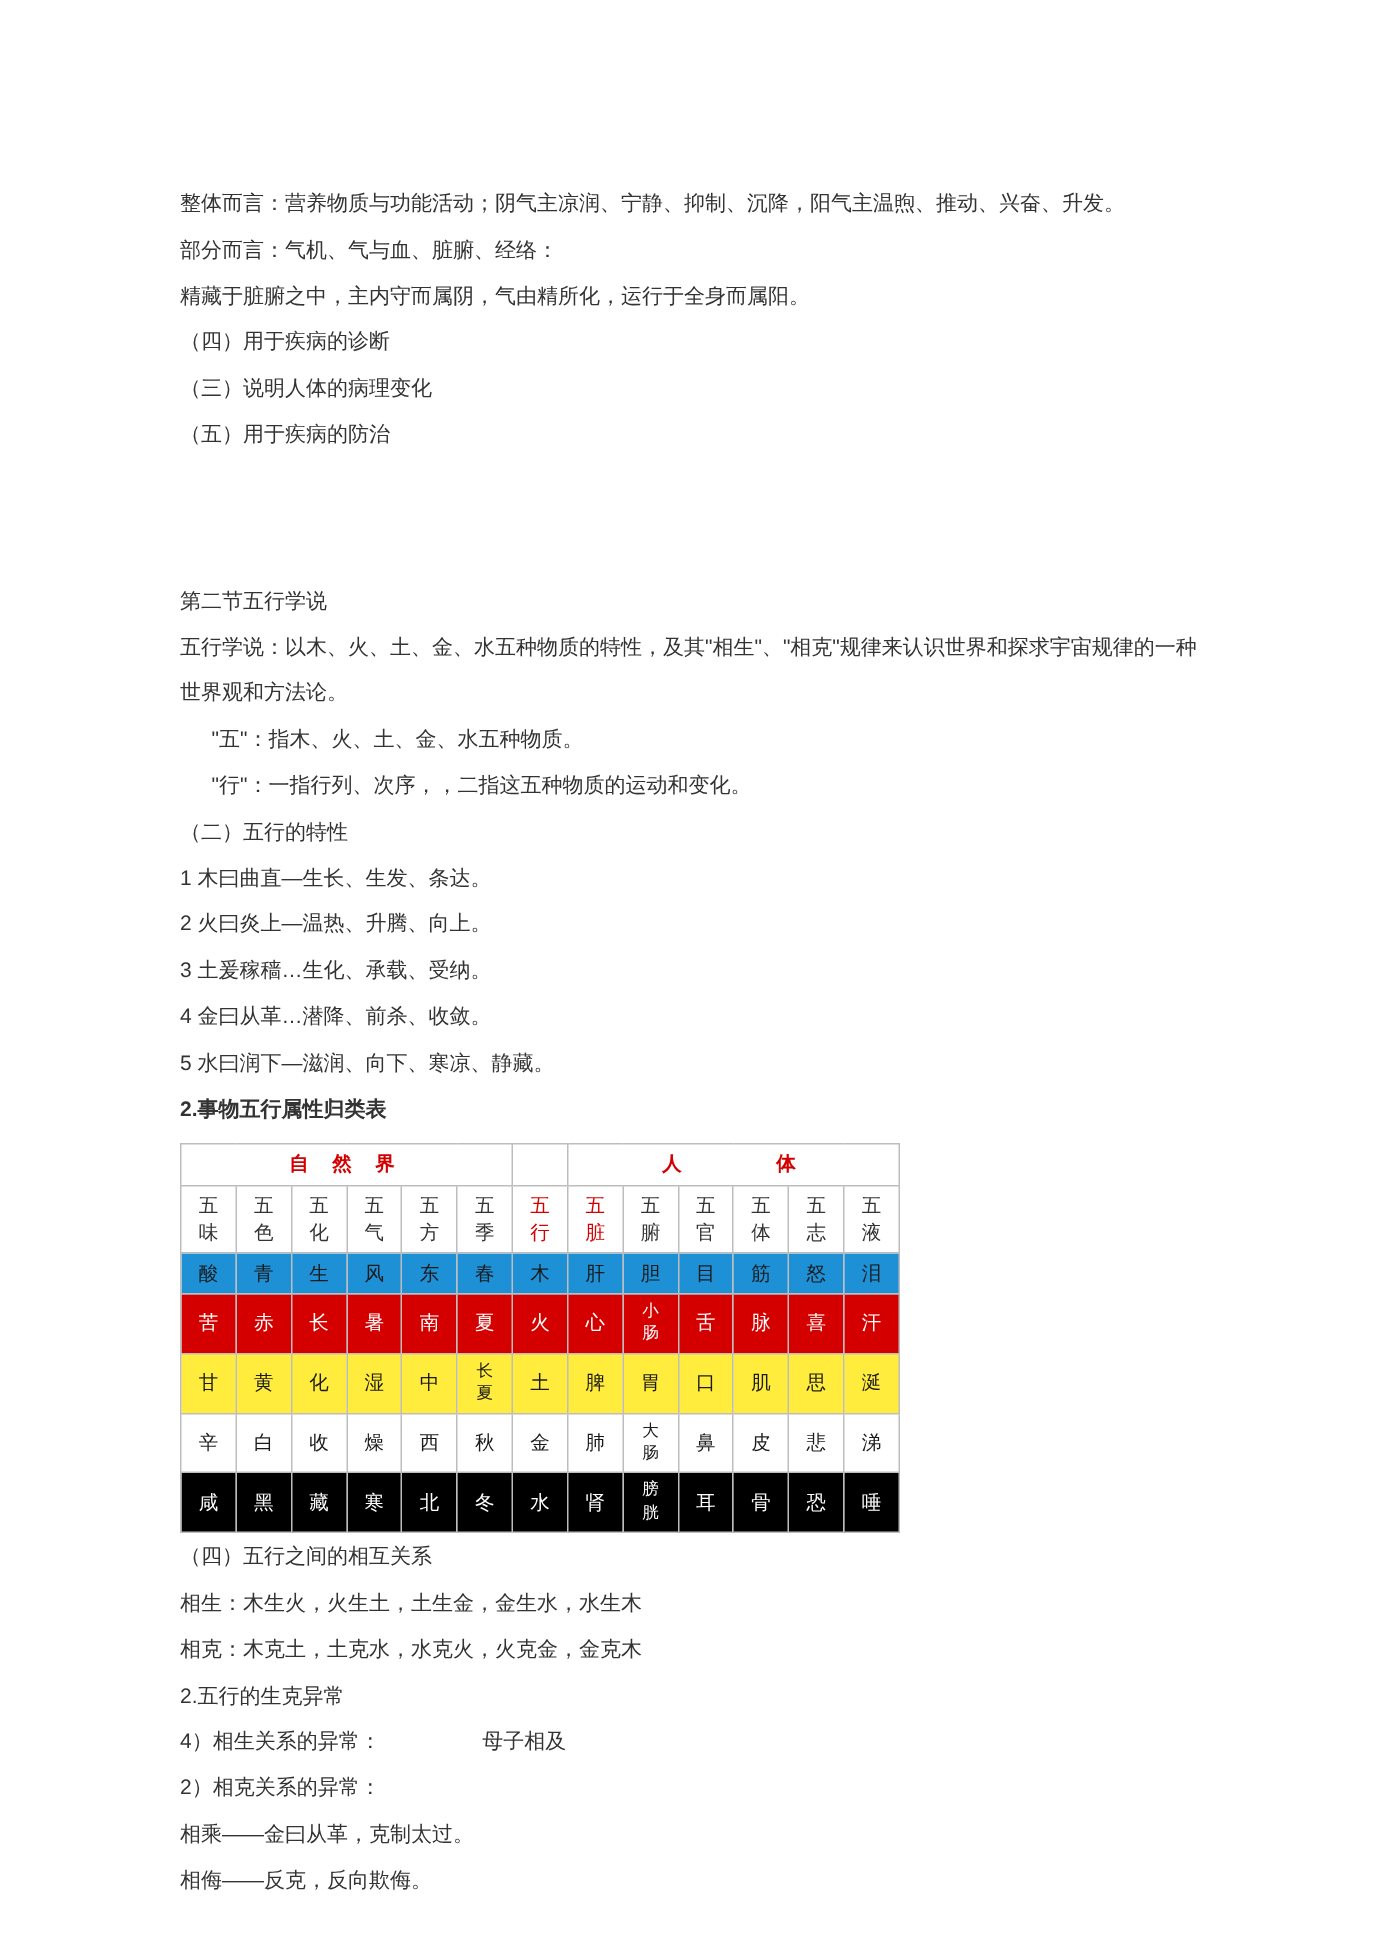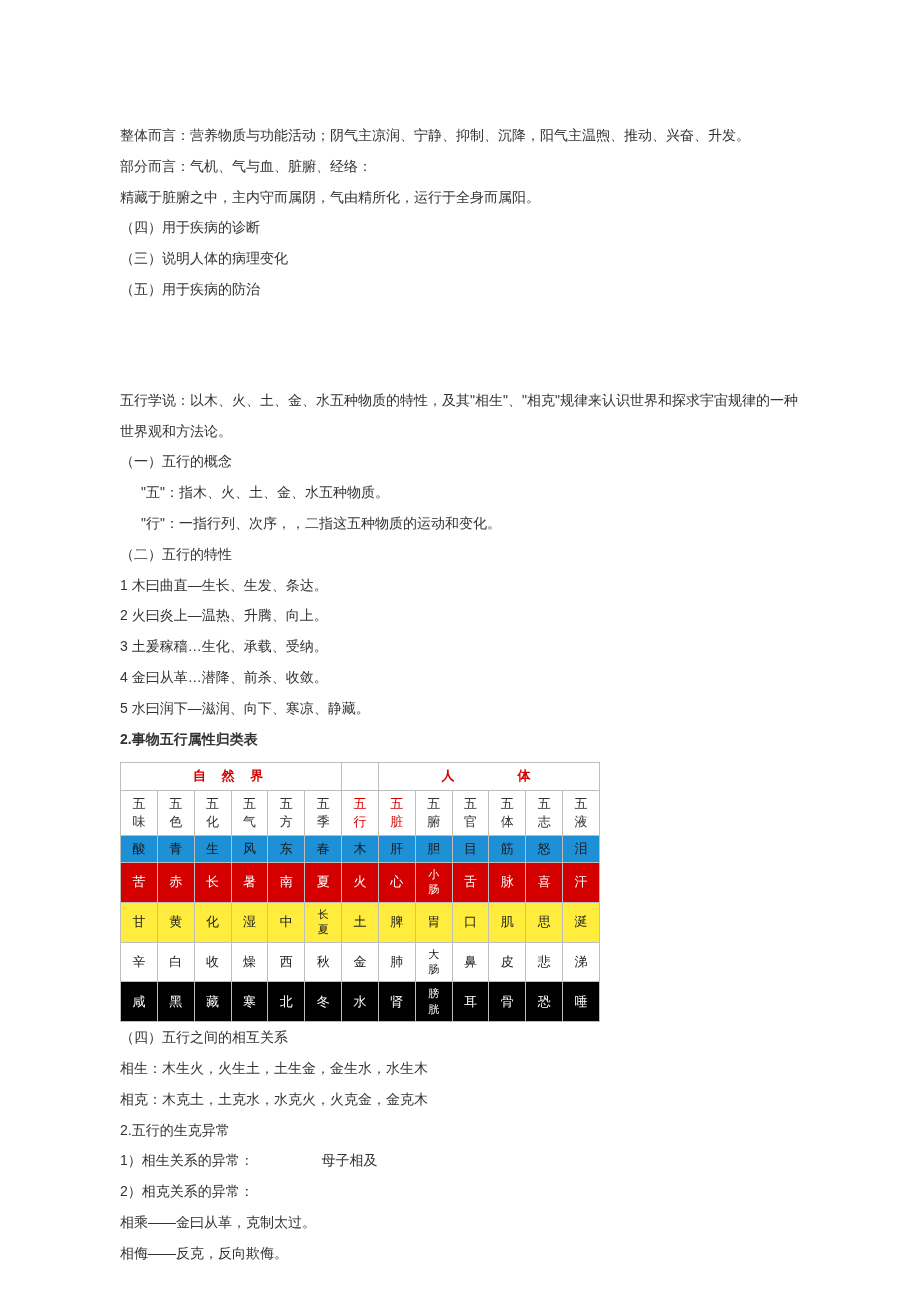--- a/index.html
+++ b/index.html
@@ -56,22 +56,22 @@
 
   <p>整体而言：营养物质与功能活动；阴气主凉润、宁静、抑制、沉降，阳气主温煦、推动、兴奋、升发。</p>
   <p>部分而言：气机、气与血、脏腑、经络：</p>
   <p>精藏于脏腑之中，主内守而属阴，气由精所化，运行于全身而属阳。</p>
   <p>（四）用于疾病的诊断</p>
   <p>（三）说明人体的病理变化</p>
   <p>（五）用于疾病的防治</p>
 
   <div class="section-gap"></div>
 
+  <p>第二节五行学说</p>
   <p>五行学说：以木、火、土、金、水五种物质的特性，及其"相生"、"相克"规律来认识世界和探求宇宙规律的一种世界观和方法论。</p>
-  <p>（一）五行的概念</p>
   <p class="indent">"五"：指木、火、土、金、水五种物质。</p>
   <p class="indent">"行"：一指行列、次序，，二指这五种物质的运动和变化。</p>
   <p>（二）五行的特性</p>
   <p>1 木曰曲直—生长、生发、条达。</p>
   <p>2 火曰炎上—温热、升腾、向上。</p>
   <p>3 土爰稼穑…生化、承载、受纳。</p>
   <p>4 金曰从革…潜降、前杀、收敛。</p>
   <p>5 水曰润下—滋润、向下、寒凉、静藏。</p>
   <p class="bold table-title">2.事物五行属性归类表</p>
 
@@ -175,21 +175,21 @@
           <td>唾</td>
         </tr>
       </tbody>
   </table>
 
   <p>（四）五行之间的相互关系</p>
   <p>相生：木生火，火生土，土生金，金生水，水生木</p>
   <p>相克：木克土，土克水，水克火，火克金，金克木</p>
   <p>2.五行的生克异常</p>
   <p>
-    <span>1）相生关系的异常：</span>
+    <span>4）相生关系的异常：</span>
     <span class="wide-gap"></span>
     <span>母子相及</span>
   </p>
   <p>2）相克关系的异常：</p>
   <p>相乘——金曰从革，克制太过。</p>
   <p>相侮——反克，反向欺侮。</p>
 
 </div>
 
 </body></html>

